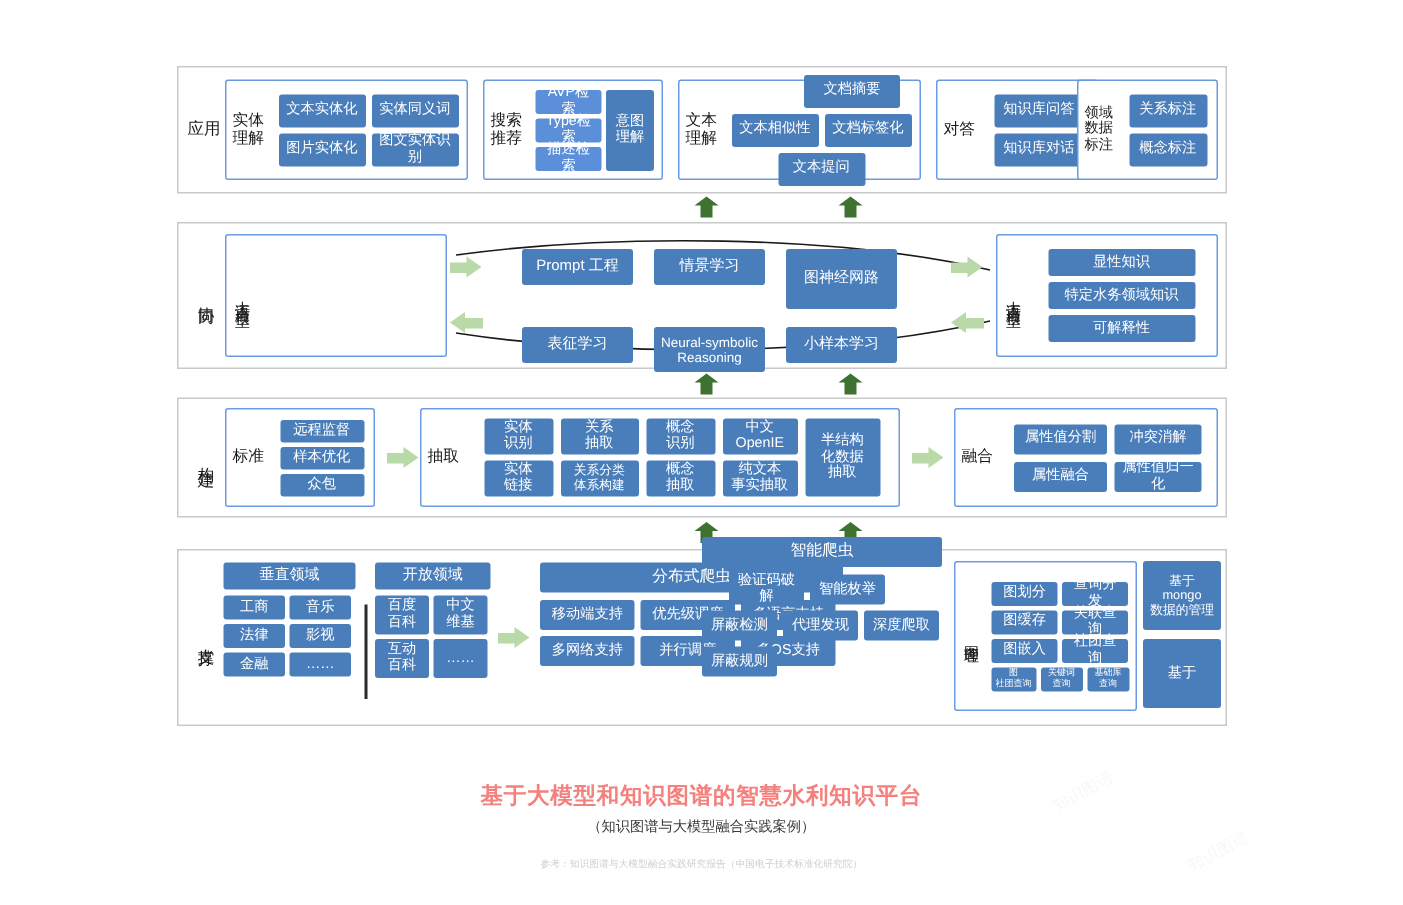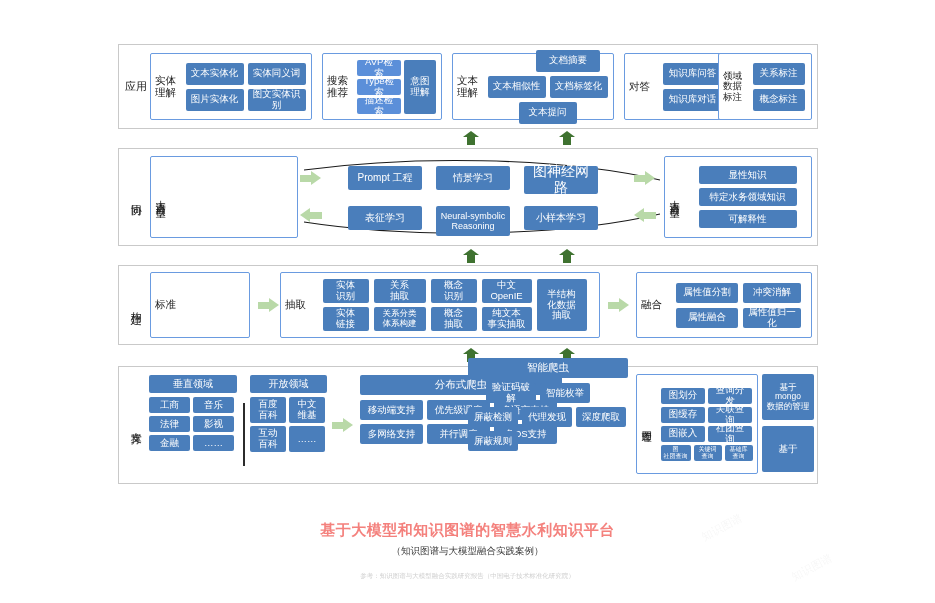--- a/index.html
+++ b/index.html
@@ -152,21 +152,21 @@
 
 <svg class="lens" style="left:298px;top:152px;" width="368" height="92" viewBox="0 0 368 92">
   <path d="M6 18 C 110 4, 258 4, 362 28" stroke="#1a1a1a" stroke-width="1.1" fill="none"></path>
   <path d="M6 70 C 110 86, 258 86, 362 62" stroke="#1a1a1a" stroke-width="1.1" fill="none"></path>
 </svg>
 
 <div style="position:absolute;left:348px;top:166px;width:270px;">
   <div style="display:flex;gap:14px;">
     <div class="chip" style="width:74px;height:24px;font-size:10px;">Prompt 工程</div>
     <div class="chip" style="width:74px;height:24px;font-size:10px;">情景学习</div>
-    <div class="chip" style="width:74px;height:28px;font-size:14px;">图神经网路</div>
+    <div class="chip" style="width:74px;height:40px;font-size:10px;">图神经网路</div>
   </div>
   <div style="display:flex;gap:14px;margin-top:12px;">
     <div class="chip" style="width:74px;height:24px;font-size:10px;">表征学习</div>
     <div class="chip" style="width:74px;height:30px;font-size:9px;">Neural-symbolic
 Reasoning</div>
     <div class="chip" style="width:74px;height:24px;font-size:10px;">小样本学习</div>
   </div>
 </div>
 
 <div style="position:absolute;left:300px;top:171px;width:22px;height:14px;">
@@ -203,20 +203,25 @@
   <div class="up-stem" style="left:4px;top:5px;width:8px;height:9px;"></div>
   <div class="up-head" style="left:0;top:0;border-width:0 8px 6px 8px;"></div>
 </div>
 
 <div class="layer" style="left:118px;top:265px;width:700px;height:80px;">
   <div class="layer-label" style="writing-mode:vertical-rl;letter-spacing:2px;">构建</div>
 </div>
 
 <div class="group" style="left:150px;top:272px;width:100px;height:66px;">
   <div class="gname">标准</div>
+  <div class="gbody" style="gap:3px;">
+    <div class="chip" style="width:56px;height:15px;">远程监督</div>
+    <div class="chip" style="width:56px;height:15px;">样本优化</div>
+    <div class="chip" style="width:56px;height:15px;">众包</div>
+  </div>
 </div>
 
 <div style="position:absolute;left:258px;top:298px;width:22px;height:14px;">
   <div class="ar-body" style="left:0;top:4px;width:12px;height:7px;"></div>
   <div class="ar-head" style="left:11px;top:0;border-width:7px 0 7px 10px;"></div>
 </div>
 
 <div class="group" style="left:280px;top:272px;width:320px;height:66px;">
   <div class="gname">抽取</div>
   <div class="gbody" style="flex-wrap:nowrap;gap:5px;">

